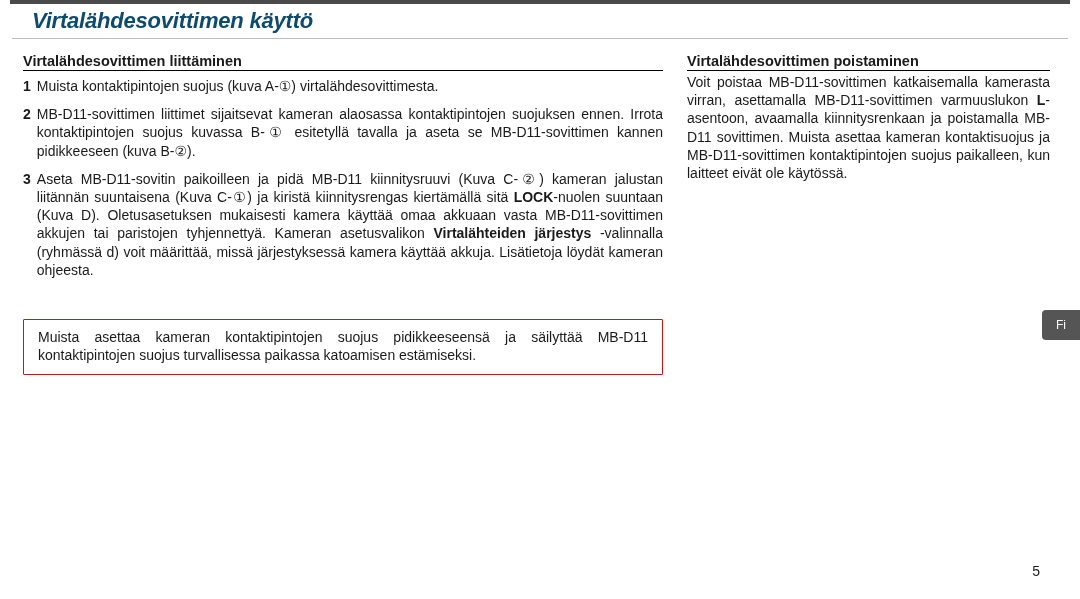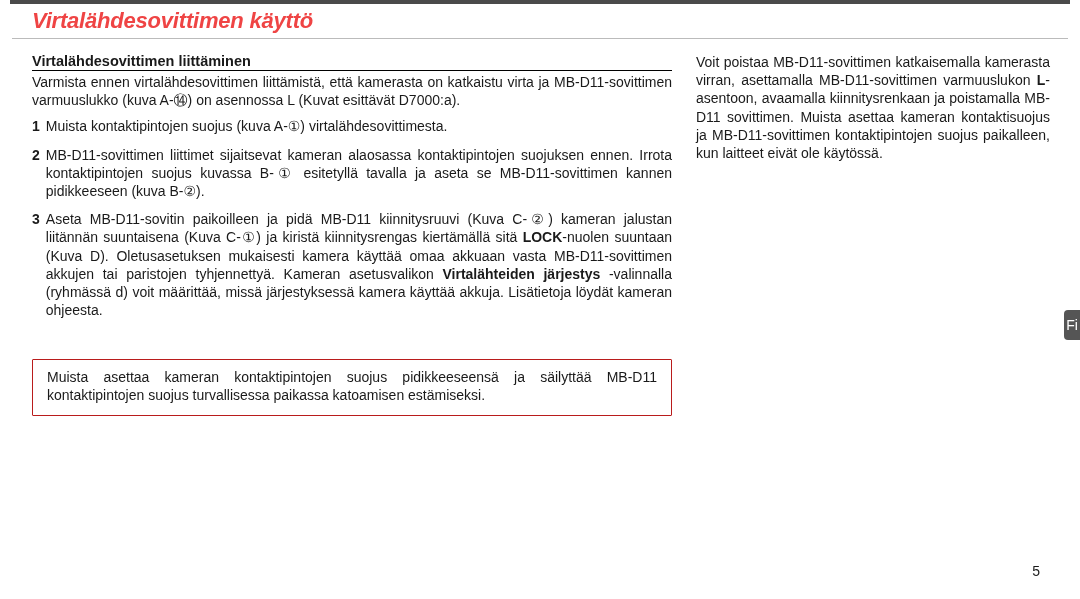--- a/index.html
+++ b/index.html
@@ -25,24 +25,24 @@
     margin: 0 12px 14px 12px;
     padding: 4px 20px 4px 20px;
     border-bottom: 1px solid #bbb;
   }
   .title-bar h1 {
     margin: 0;
     font-size: 22px;
     font-style: italic;
     font-weight: 700;
     letter-spacing: -0.2px;
-    color: #ef4444;
+    color: #0c4a6e;
   }
   .content {
-    padding: 0 30px 0 32px;
+    padding: 0 30px 0 23px;
     display: flex;
     gap: 24px;
     margin-top: 13px;
   }
   .col-left {
     width: 640px;
     flex: 0 0 640px;
   }
   .col-right {
     flex: 1;
@@ -84,25 +84,25 @@
     border-radius: 1px;
     margin: 40px 0 0 0;
     padding: 8px 14px 10px 14px;
   }
   .notice p { margin: 0 0 8px 0; text-align: justify; }
   .notice p:last-child { margin-bottom: 0; }
   .lang-tab {
     position: absolute;
     right: 0;
     top: 310px;
-    width: 16px;
+    width: 38px;
     height: 30px;
     background: #555;
     color: #fff;
-    font-size: 14px;
+    font-size: 12px;
     display: flex;
     align-items: center;
     justify-content: center;
     border-top-left-radius: 4px;
     border-bottom-left-radius: 4px;
   }
   .page-number {
     position: absolute;
     right: 40px;
     bottom: 20px;
@@ -119,21 +119,20 @@
   <div class="title-bar">
     <h1>Virtalähdesovittimen käyttö</h1>
   </div>
 
   <div class="content">
 
     <div class="col-left">
 
       <div class="section-heading">Virtalähdesovittimen liittäminen</div>
 
-      <p class="para">Varmista ennen virtalähdesovittimen liittämistä, että kamerasta on katkaistu virta ja MB-D11-sovittimen varmuuslukko (kuva A-⑭) on asennossa L (Kuvat esittävät D7000:a).</p>
 
       <div class="num-list">
 
         <div class="num-item">
           <span class="num">1</span>
           <span class="txt">Muista kontaktipintojen suojus (kuva A-①) virtalähdesovittimesta.</span>
         </div>
 
         <div class="num-item">
           <span class="num">2</span>
@@ -150,20 +149,21 @@
       </div>
 
       <div class="notice">
         <p>Muista asettaa kameran kontaktipintojen suojus pidikkeeseensä ja säilyttää MB-D11 kontaktipintojen suojus turvallisessa paikassa katoamisen estämiseksi.</p>
       </div>
 
     </div>
 
     <div class="col-right">
 
+      <div class="section-heading">Virtalähdesovittimen poistaminen</div>
 
       <p class="para">
         <span>Voit poistaa MB-D11-sovittimen katkaisemalla kamerasta virran, asettamalla MB-D11-sovittimen varmuuslukon </span><span class="bold">L</span><span>-asentoon, avaamalla kiinnitysrenkaan ja poistamalla MB-D11 sovittimen. Muista asettaa kameran kontaktisuojus ja MB-D11-sovittimen kontaktipintojen suojus paikalleen, kun laitteet eivät ole käytössä.</span>
       </p>
 
     </div>
 
   </div>
 
   <div class="lang-tab">Fi</div>

